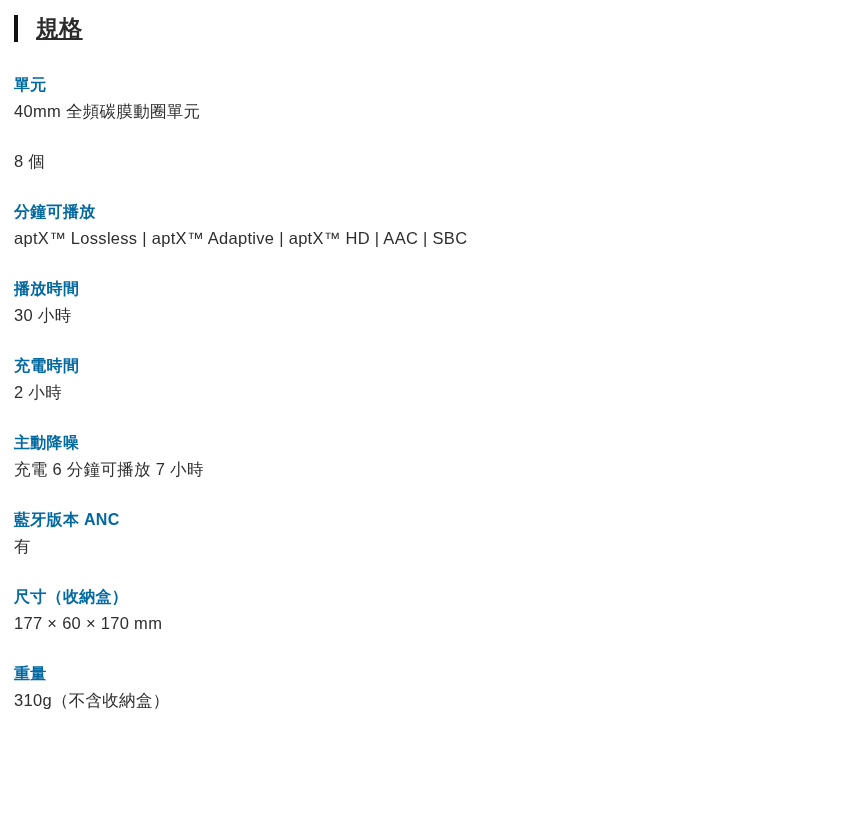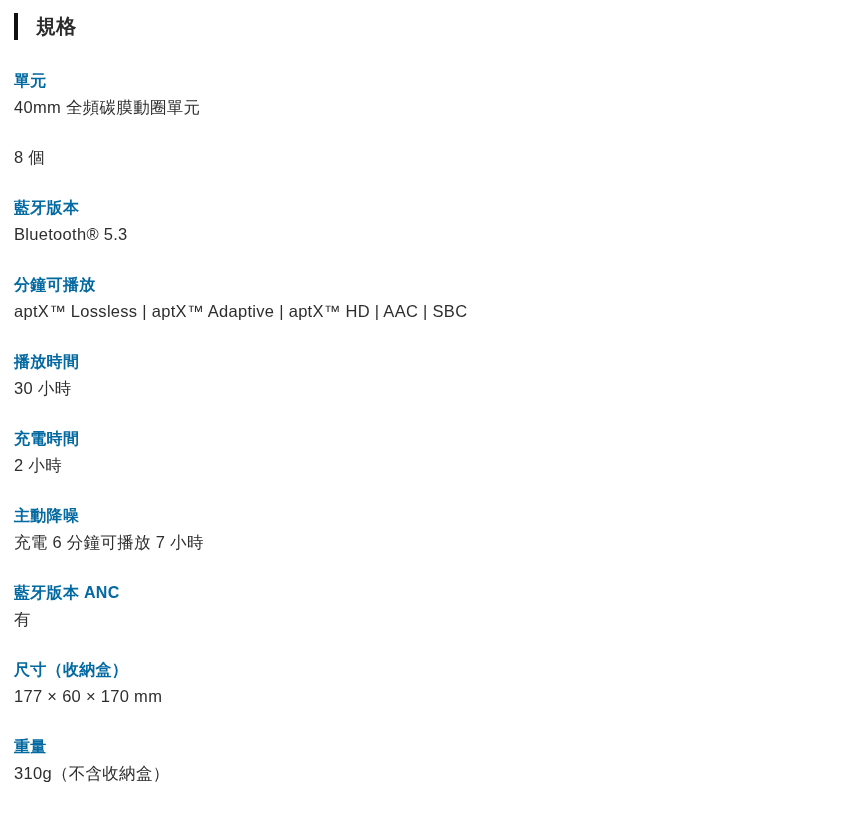--- a/index.html
+++ b/index.html
@@ -21,24 +21,25 @@
     margin-bottom: 27px;
   }
   .title-bar {
     width: 4px;
     height: 27px;
     background: #111111;
     margin-right: 18px;
     flex: 0 0 auto;
   }
   .section-title {
-    font-size: 20px;
+    font-size: 23px;
     font-weight: 700;
     color: #2b2b2b;
     letter-spacing: 0.3px;
+    text-decoration: underline;
   }
   .spec-list { }
   .spec-item {
     margin-bottom: 23px;
   }
   .spec-label {
     font-size: 16px;
     font-weight: 700;
     line-height: 27px;
     color: #0369a1;
@@ -66,24 +67,20 @@
 
     <div class="spec-item">
       <div class="spec-label">單元</div>
       <div class="spec-value">40mm 全頻碳膜動圈單元</div>
     </div>
 
     <div class="spec-item">
       <div class="spec-value">8 個</div>
     </div>
 
-    <div class="spec-item">
-      <div class="spec-label">藍牙版本</div>
-      <div class="spec-value">Bluetooth® 5.3</div>
-    </div>
 
     <div class="spec-item">
       <div class="spec-label">分鐘可播放</div>
       <div class="spec-value">aptX™ Lossless | aptX™ Adaptive | aptX™ HD | AAC | SBC</div>
     </div>
 
     <div class="spec-item">
       <div class="spec-label">播放時間</div>
       <div class="spec-value">30 小時</div>
     </div>

